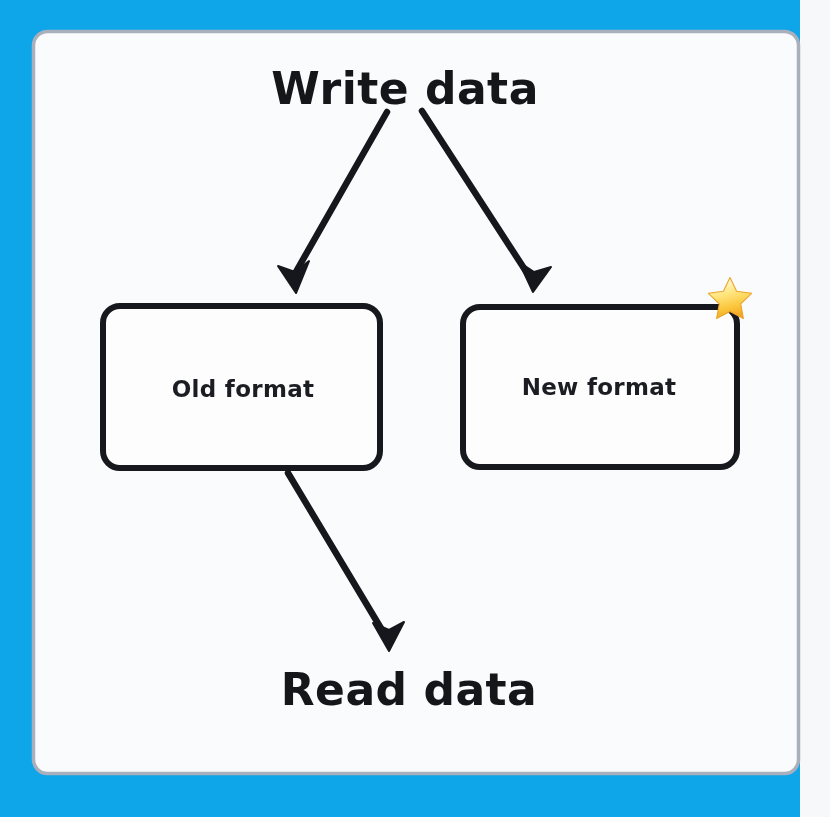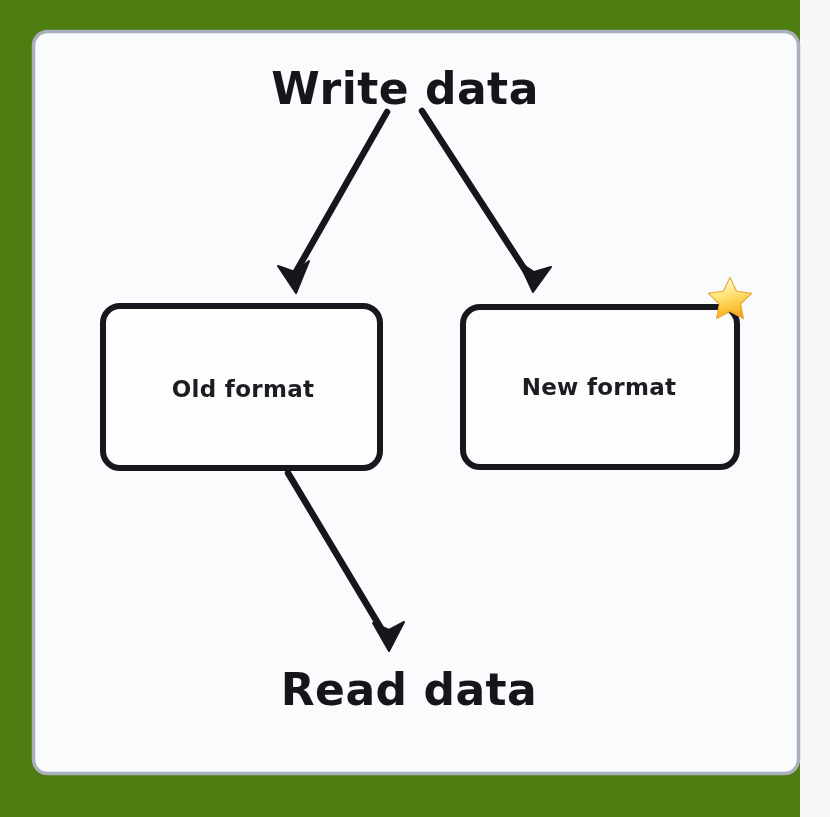--- a/index.html
+++ b/index.html
@@ -10,21 +10,21 @@
     width: 830px;
     height: 817px;
     background: #f7f8fa;
     font-family: "DejaVu Sans", sans-serif;
     overflow: hidden;
   }
   #canvas {
     position: relative;
     width: 800px;
     height: 817px;
-    background: #4d7c0f;
+    background: #0ea5e9;
   }
   #diagram-svg {
     position: absolute;
     left: 0;
     top: 0;
     width: 830px;
     height: 817px;
     display: block;
   }
   .frame-rect {

